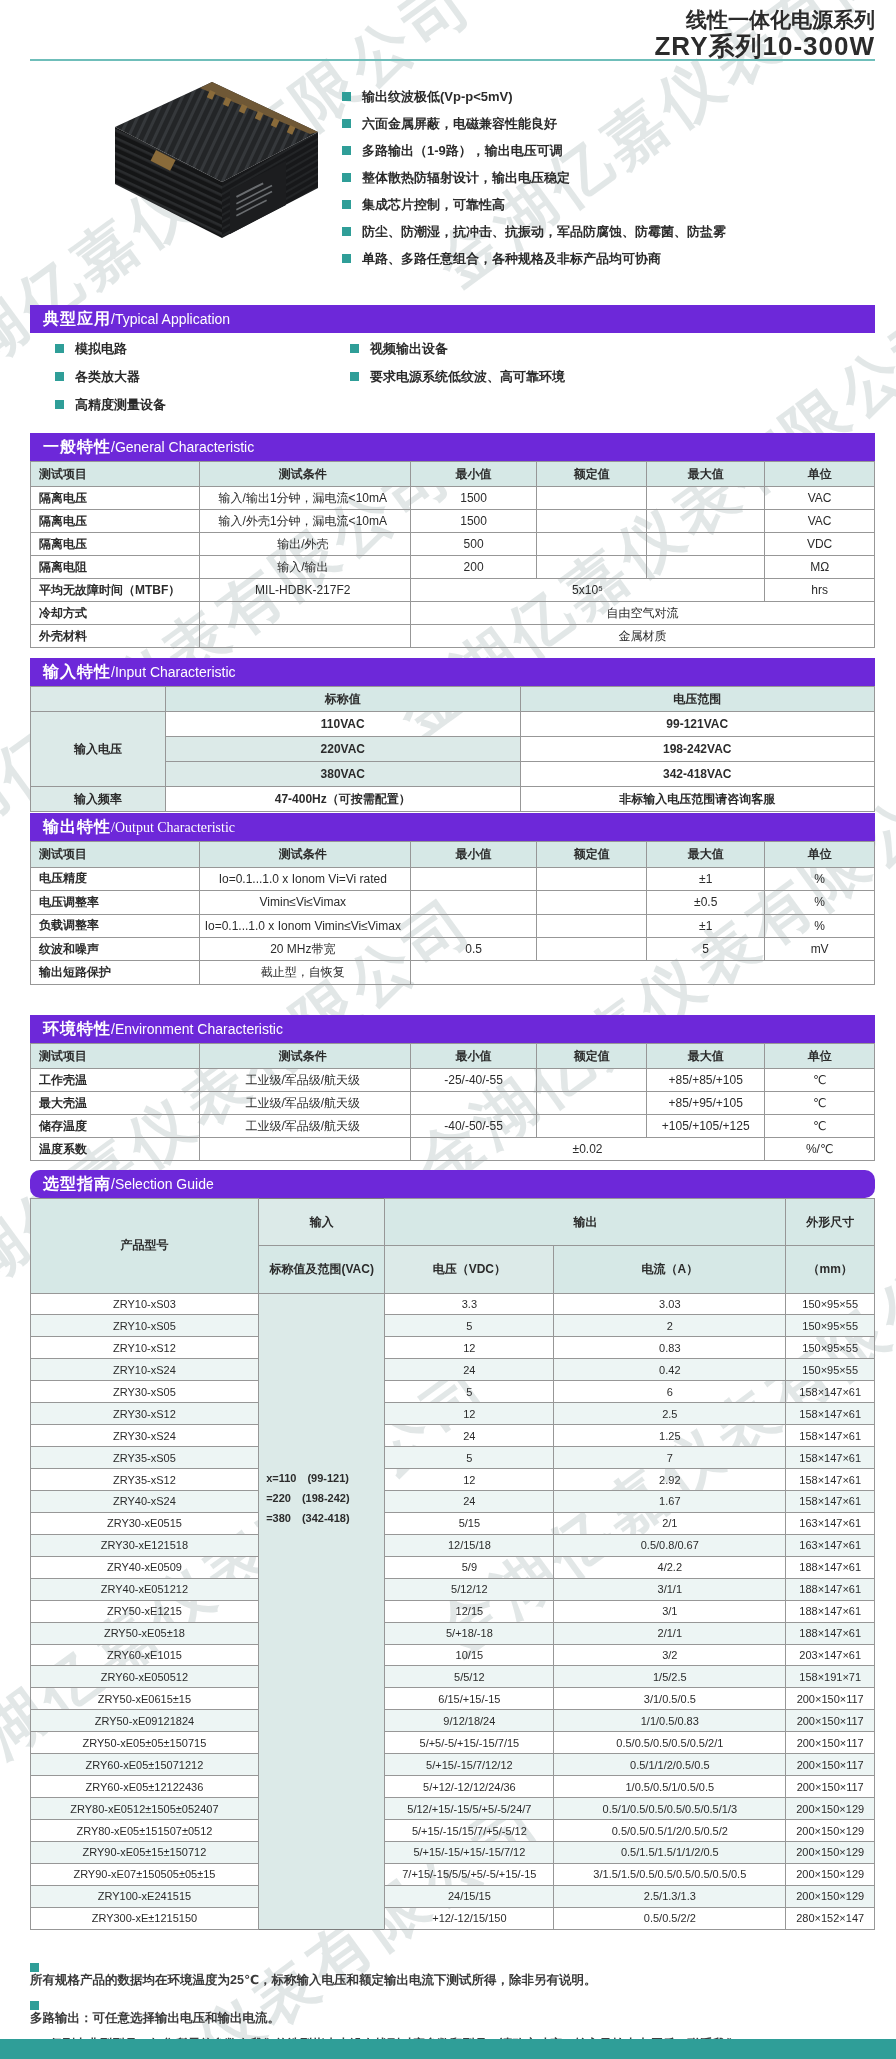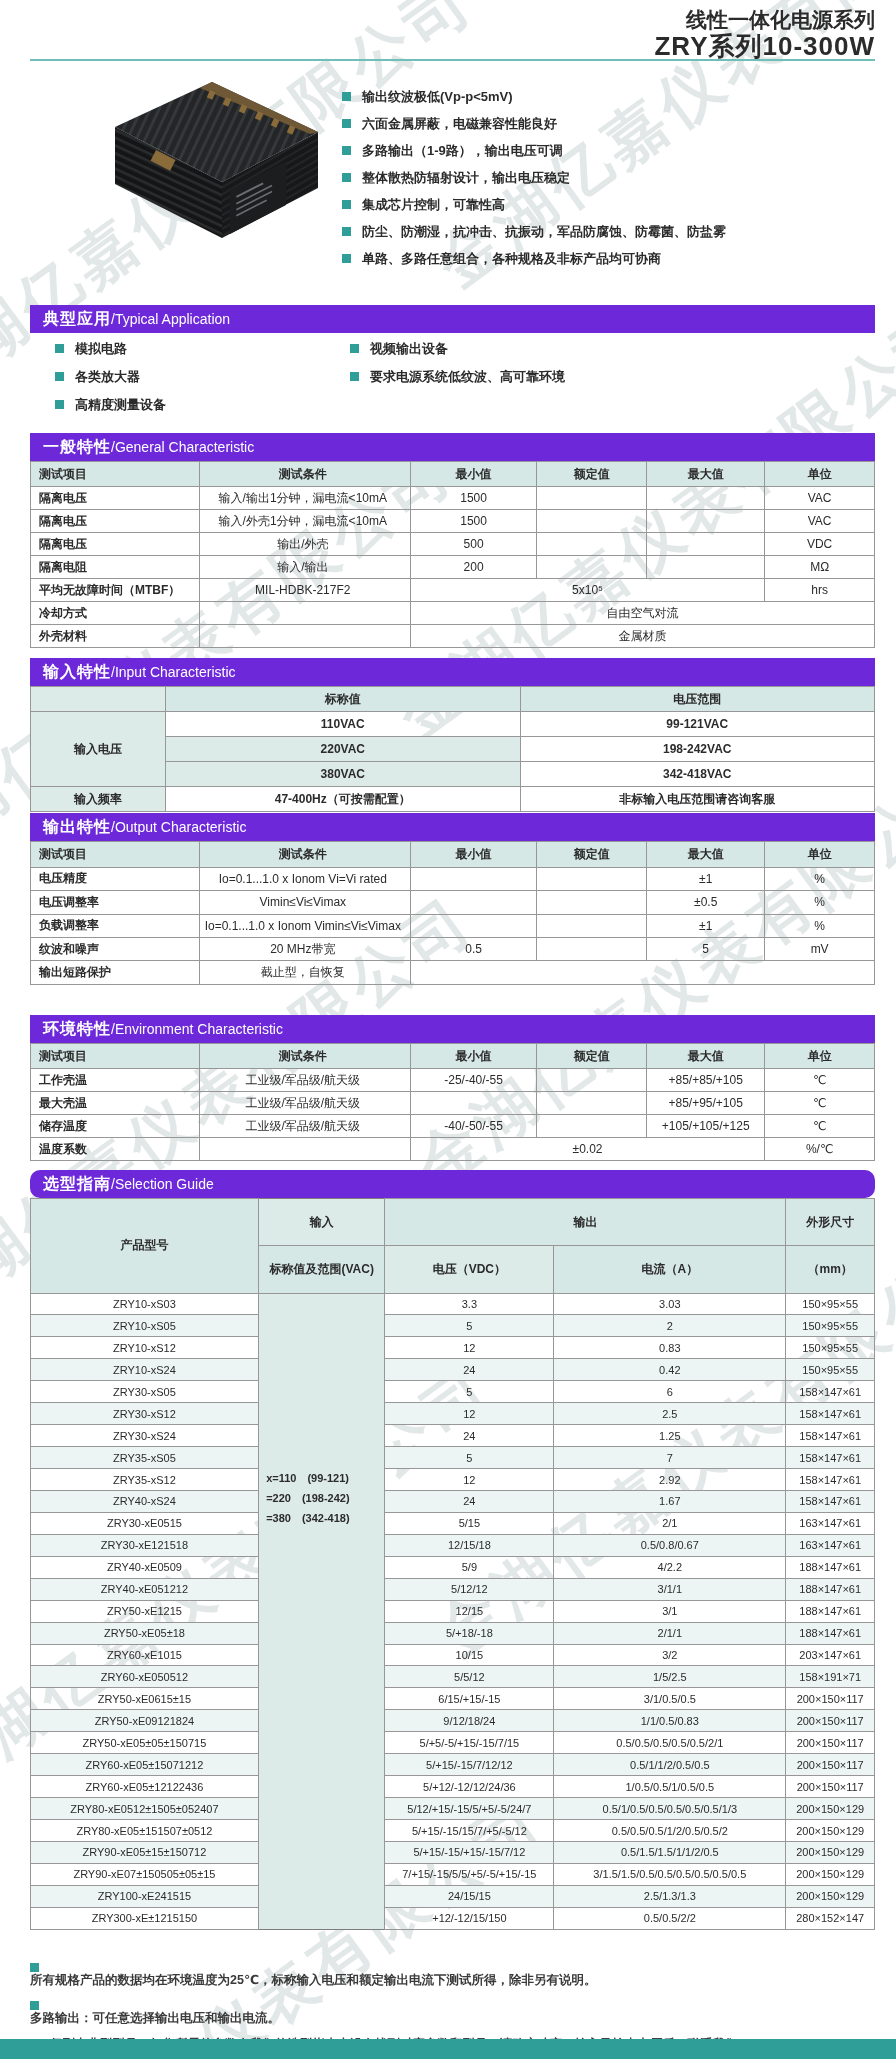--- a/index.html
+++ b/index.html
@@ -296,21 +296,21 @@
         </tr>
         <tr data-name="table-row">
           <td data-name="row-label">输入频率</td>
           <td data-name="cell">47-400Hz（可按需配置）</td>
           <td data-name="cell">非标输入电压范围请咨询客服</td>
         </tr>
       </tbody>
     </table>
   </div>
 
-  <div class="banner" style="top:813px;" data-name="section-banner-output">
+  <div class="banner" style="top:813px;font-family:Liberation Serif, serif;" data-name="section-banner-output">
     <span class="zh" data-name="banner-title-zh">输出特性</span><span class="en" data-name="banner-title-en">/Output Characteristic</span>
   </div>
   <div class="tblwrap" style="top:841px;" data-name="output-table">
     <table class="char" style="height:144px;">
       <colgroup>
           <col style="width:20%">
           <col style="width:25%">
           <col style="width:15%">
           <col style="width:13%">
           <col style="width:14%">

